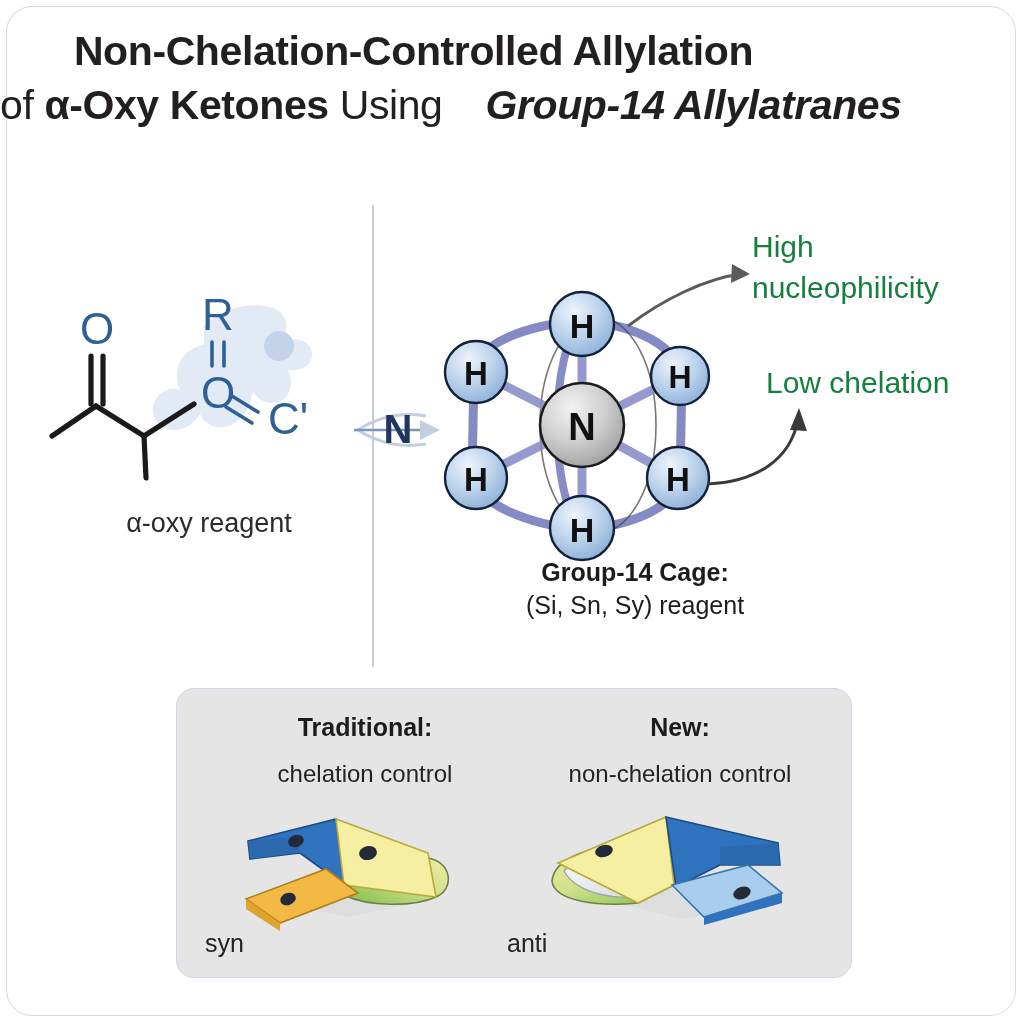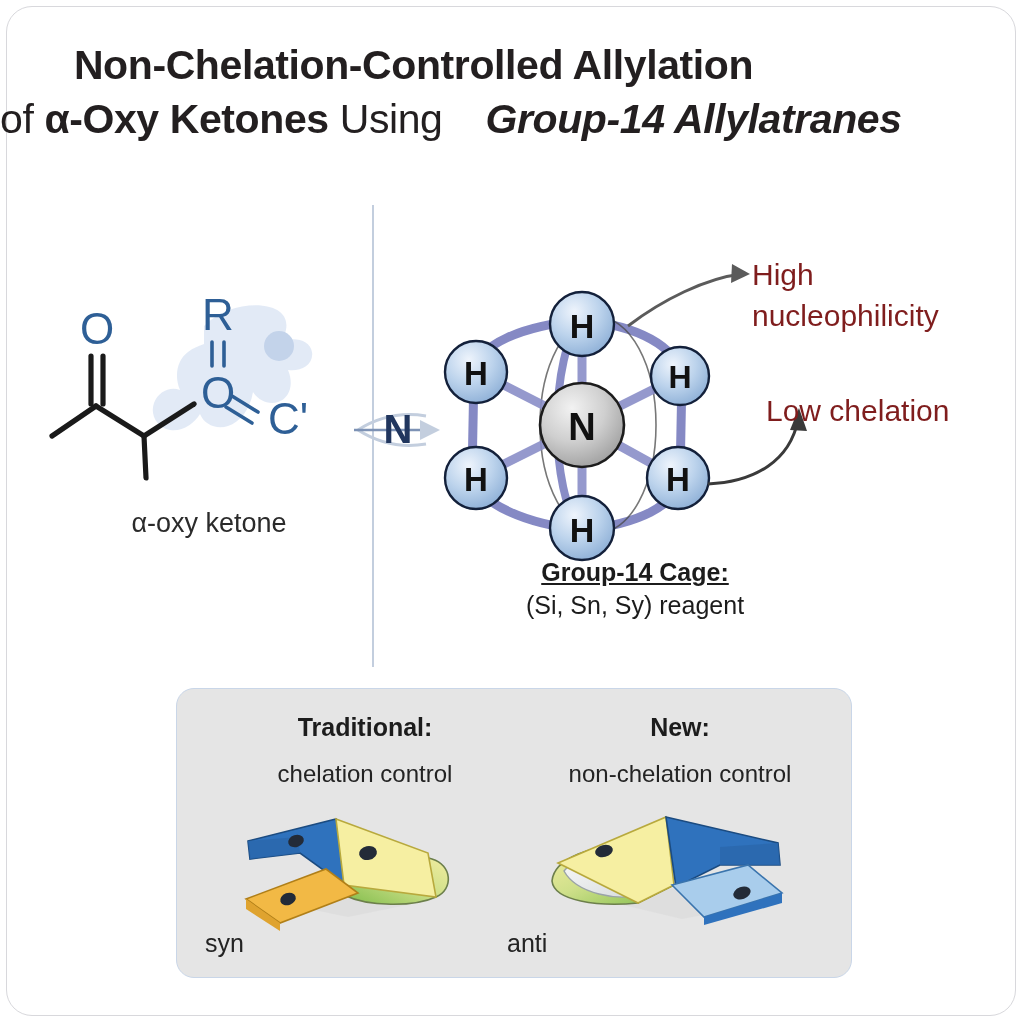--- a/index.html
+++ b/index.html
@@ -25,21 +25,21 @@
     background: #ffffff;
     border: 1.5px solid #d8d8dc;
     border-radius: 26px;
     box-sizing: border-box;
   }
 
   
   .title-block {
     position: absolute;
     left: 0;
-    top: 38px;
+    top: 24px;
     width: 827px;
     text-align: center;
     color: #231f20;
   }
   .title-line {
     display: block;
     font-size: 41px;
     line-height: 54px;
     letter-spacing: -0.4px;
     white-space: nowrap;
@@ -90,36 +90,34 @@
     top: 556px;
     width: 470px;
     text-align: center;
     color: #1c1c1c;
   }
   .cage-caption .cc-line1 {
     display: block;
     font-size: 25px;
     font-weight: 700;
     line-height: 33px;
-    text-decoration: underline;
   }
   .cage-caption .cc-line2 {
     display: block;
     font-size: 25px;
     font-weight: 400;
     line-height: 33px;
   }
 
   
   .anno {
     position: absolute;
-    color: #7f1d1d;
+    color: #15803d;
     font-size: 30px;
     line-height: 41px;
-    margin-top: 28px;
   }
   .anno-high { left: 752px; top: 226px; width: 255px; }
   .anno-low  { left: 766px; top: 362px; width: 265px; }
 
   
   .bottom-panel {
     position: absolute;
     left: 176px;
     top: 688px;
     width: 676px;
@@ -226,21 +224,21 @@
       </g>
 
       <circle cx="235" cy="60" r="15" fill="#c3d3ea"></circle>
 
       <text x="53" y="58" text-anchor="middle" font-family="Liberation Sans, sans-serif" font-size="44" fill="#2e5f96">O</text>
       <text x="174" y="44" text-anchor="middle" font-family="Liberation Sans, sans-serif" font-size="44" fill="#2e5f96">R</text>
       <text x="174" y="122" text-anchor="middle" font-family="Liberation Sans, sans-serif" font-size="44" fill="#2e5f96">O</text>
       <text x="244" y="148" text-anchor="middle" font-family="Liberation Sans, sans-serif" font-size="44" fill="#2e5f96">C'</text>
     </svg>
   </div>
-  <div class="struct-caption">α-oxy ketone</div>
+  <div class="struct-caption">α-oxy reagent</div>
 
   <div style="position:absolute; left:352px; top:396px; width:110px; height:70px;">
     <svg width="110" height="70" viewBox="0 0 110 70">
       <path d="M6 34 C28 20 50 16 74 20" stroke="#c3cede" stroke-width="3" fill="none"></path>
       <path d="M6 34 C28 48 50 52 74 48" stroke="#c3cede" stroke-width="3" fill="none"></path>
       <line x1="2" y1="34" x2="72" y2="34" stroke="#7d92b5" stroke-width="2.6"></line>
       <path d="M68 24 L88 34 L68 44 Z" fill="#c3cede"></path>
       <text x="46" y="47" text-anchor="middle" font-family="Liberation Sans, sans-serif" font-size="40" font-weight="700" fill="#21365e">N</text>
     </svg>
   </div>

